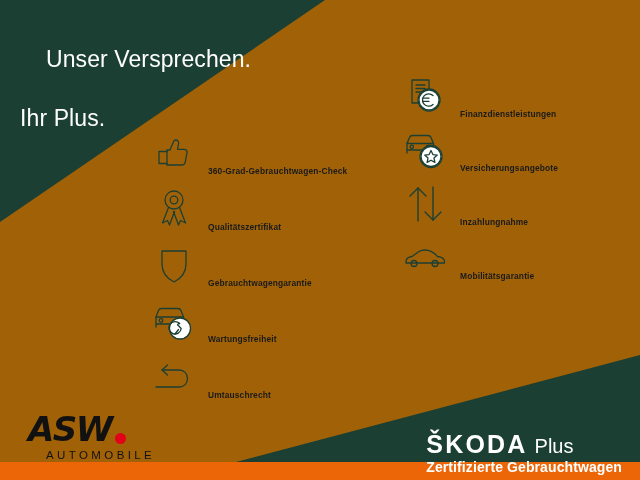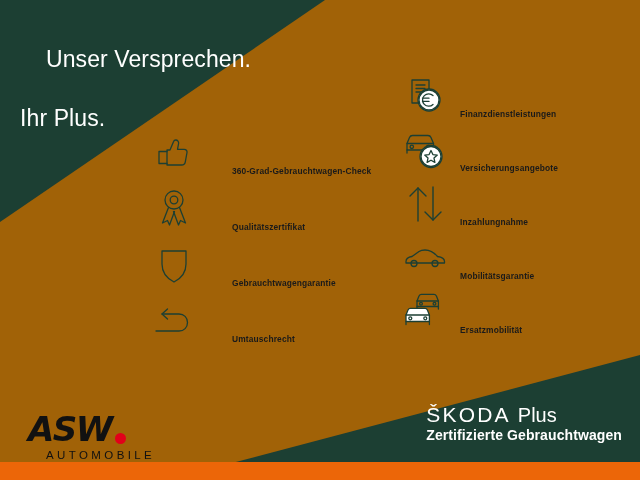--- a/index.html
+++ b/index.html
@@ -71,21 +71,21 @@
   .feature .ic svg{display:block;}
   .feature .lbl{
     font-size:8.4px;
     font-weight:bold;
     color:#1a1a1a;
     letter-spacing:.15px;
     margin-left:8px;
     white-space:nowrap;
     margin-top:35px;
   }
-  .col-left .feature{height:54px;gap:24px;}
+  .col-left .feature{height:54px;}
   .col-right .feature{height:52px;}
 
   
   .asw{
     position:absolute;left:28px;top:412px;
     width:140px;
   }
   .asw-word{
     font-family:"DejaVu Sans", sans-serif;
     font-size:34px;
@@ -116,24 +116,25 @@
   .skoda{
     position:absolute;right:18px;top:404px;
     text-align:left;
     color:#ffffff;
   }
   .skoda-top{
     display:flex;align-items:baseline;
     line-height:1;
   }
   .skoda-mark{
-    font-size:21px;
-    font-weight:normal;
+    font-size:25px;
+    font-weight:bold;
     letter-spacing:2.2px;
     color:#ffffff;
+    margin-top:28px;
   }
   .skoda-plus{
     font-size:20px;
     font-weight:400;
     margin-left:7px;
     color:#ffffff;
   }
   .skoda-sub{
     font-size:14px;
     font-weight:700;
@@ -184,20 +185,35 @@
 
     <div class="feature">
       <span class="ic">
         <svg width="34" height="40" viewBox="0 0 34 40" fill="none" stroke="#1c3f33" stroke-width="1.3" stroke-linejoin="round" stroke-linecap="round">
           <path d="M5 6 L29 6 L29 19 C29 28 23 34 17 37 C11 34 5 28 5 19 Z"></path>
         </svg>
       </span>
       <span class="lbl">Gebrauchtwagengarantie</span>
     </div>
 
+    <div class="feature">
+      <span class="ic">
+        <svg width="44" height="40" viewBox="0 0 44 40" fill="none" stroke="#1c3f33" stroke-width="1.3" stroke-linejoin="round" stroke-linecap="round">
+          <path d="M4 16 L6.5 9.5 C7 8.2 8.2 7.5 9.5 7.5 L26 7.5 C27.3 7.5 28.5 8.2 29 9.5 L31.5 16"></path>
+          <path d="M4 16 L31.5 16 L31.5 23 L4 23 Z"></path>
+          <circle cx="9" cy="19.5" r="1.8"></circle>
+          <circle cx="26.5" cy="19.5" r="1.8"></circle>
+          <path d="M4 23 L4 26 M31.5 23 L31.5 26"></path>
+          <circle cx="28" cy="27.5" r="10.5" fill="#ffffff"></circle>
+          <path d="M31.8 21.8 A6.2 6.2 0 1 0 33.2 26.5 L29.5 22.8 L31 20.8 Z" transform="translate(-4,1)"></path>
+          <path d="M26.5 28.5 L23 33"></path>
+        </svg>
+      </span>
+      <span class="lbl">Wartungsfreiheit</span>
+    </div>
 
     <div class="feature">
       <span class="ic">
         <svg width="42" height="30" viewBox="0 0 42 30" fill="none" stroke="#1c3f33" stroke-width="1.3" stroke-linejoin="round" stroke-linecap="round">
           <path d="M3 25 L26 25 C31 25 34.5 21.5 34.5 16.5 C34.5 11.5 31 8 26 8 L9 8"></path>
           <path d="M14.5 3 L9 8 L14.5 13"></path>
         </svg>
       </span>
       <span class="lbl">Umtauschrecht</span>
     </div>
@@ -252,37 +268,20 @@
       <span class="ic">
         <svg width="46" height="26" viewBox="0 0 46 26" fill="none" stroke="#1c3f33" stroke-width="1.3" stroke-linejoin="round" stroke-linecap="round">
           <path d="M3 16.5 C3 13 6 12 9 11.5 L16 6.5 C18 5.2 20 5 22 5 C27 5 31 7.5 34.5 11.5 C38.5 12 41.5 13.2 41.5 16.5 L41.5 18 L3 18 Z"></path>
           <circle cx="11" cy="18.5" r="3"></circle>
           <circle cx="32" cy="18.5" r="3"></circle>
         </svg>
       </span>
       <span class="lbl">Mobilitätsgarantie</span>
     </div>
 
-    <div class="feature">
-      <span class="ic">
-        <svg width="46" height="44" viewBox="0 0 46 44" fill="none" stroke="#1c3f33" stroke-width="1.3" stroke-linejoin="round" stroke-linecap="round">
-          <path d="M14 11 L16 6 C16.5 5 17.4 4.4 18.4 4.4 L31 4.4 C32 4.4 32.9 5 33.4 6 L35.4 11"></path>
-          <path d="M14 11 L35.4 11 L35.4 16.5 L14 16.5 Z"></path>
-          <circle cx="18" cy="13.8" r="1.4"></circle>
-          <circle cx="31.5" cy="13.8" r="1.4"></circle>
-          <path d="M14 16.5 L14 19 M35.4 16.5 L35.4 19"></path>
-          <path d="M3 25 L5 20 C5.5 19 6.4 18.4 7.4 18.4 L22 18.4 C23 18.4 23.9 19 24.4 20 L26.4 25" fill="#ffffff"></path>
-          <path d="M3 25 L26.4 25 L26.4 31.5 L3 31.5 Z" fill="#ffffff"></path>
-          <circle cx="7.3" cy="28.3" r="1.5"></circle>
-          <circle cx="22.3" cy="28.3" r="1.5"></circle>
-          <path d="M3 31.5 L3 34.5 M26.4 31.5 L26.4 34.5"></path>
-        </svg>
-      </span>
-      <span class="lbl">Ersatzmobilität</span>
-    </div>
 
   </div>
 
   <div class="asw">
     <div class="asw-word">
       <span>ASW</span>
       <span class="asw-dot"></span>
     </div>
     <div class="asw-sub">AUTOMOBILE</div>
   </div>

